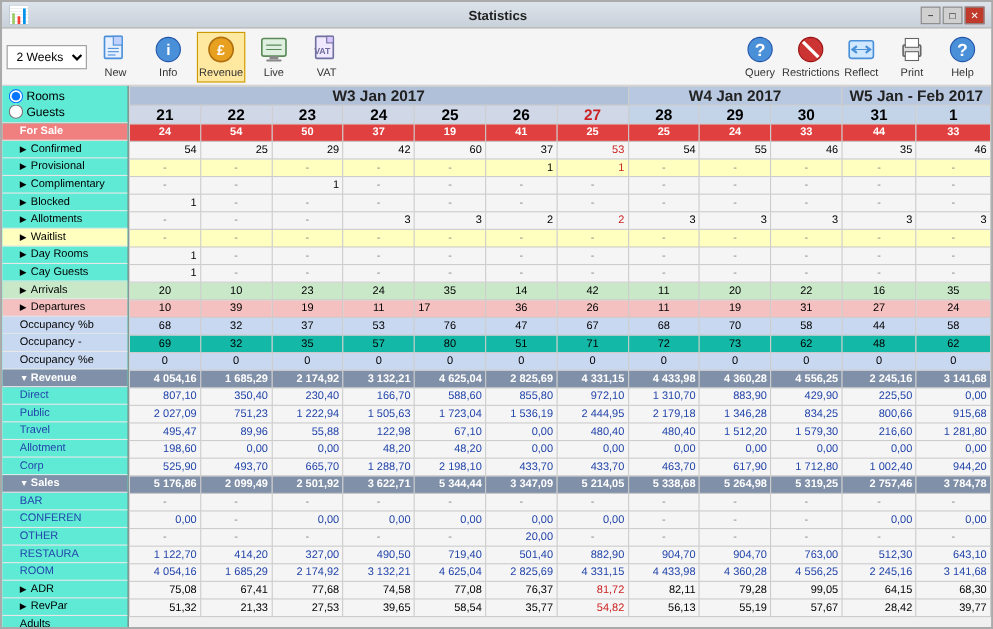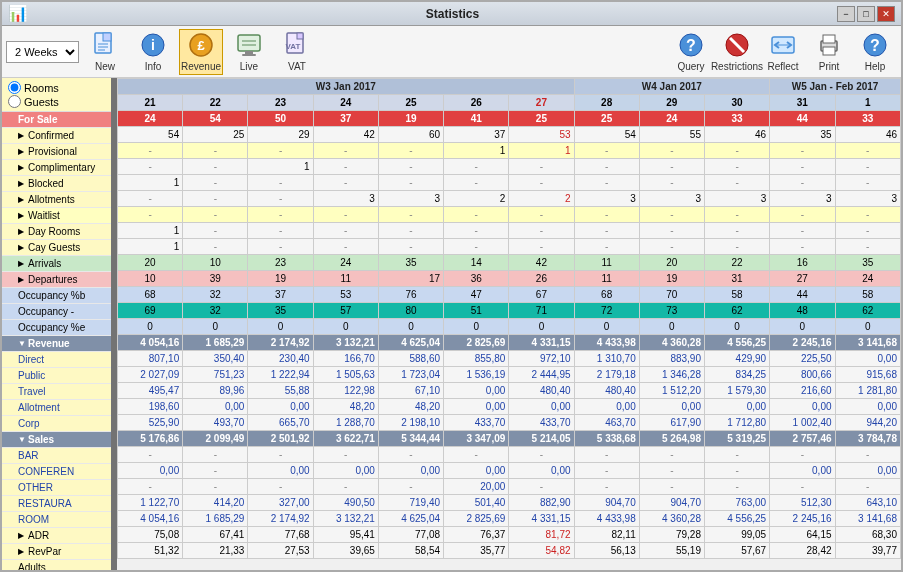--- a/index.html
+++ b/index.html
@@ -16,39 +16,39 @@
     .toolbar { background: #f5f5f5; border-bottom: 1px solid #ccc; display: flex; align-items: center; padding: 2px 4px; gap: 2px; height: 52px; }
     .toolbar-left { display: flex; align-items: center; gap: 4px; }
     .period-select { height: 22px; font-size: 11px; border: 1px solid #999; background: white; padding: 0 4px; }
     .tool-btn { display: flex; flex-direction: column; align-items: center; justify-content: center; width: 44px; height: 46px; border: 1px solid transparent; background: transparent; cursor: pointer; font-size: 10px; color: #333; gap: 2px; }
     .tool-btn.active { background: #ffe8a0; border: 1px solid #cc9900; }
     .tool-icon { width: 28px; height: 28px; display: flex; align-items: center; justify-content: center; }
     .toolbar-right { margin-left: auto; display: flex; align-items: center; gap: 2px; }
     
     .content { display: flex; flex: 1; overflow: hidden; }
     
-    .left-panel { width: 115px; min-width: 115px; background: #fef9c3; border-right: 6px solid #737373; display: flex; flex-direction: column; }
+    .left-panel { width: 115px; min-width: 115px; background: #5eead4; border-right: 1px solid #737373; display: flex; flex-direction: column; }
     
     .radio-group { padding: 3px 6px; display: flex; flex-direction: column; gap: 1px; border-bottom: 1px solid #ddd; }
     .radio-item { display: flex; align-items: center; gap: 3px; font-size: 11px; }
     
     .row-labels { flex: 1; overflow: hidden; }
     .row-label { height: 16px; display: flex; align-items: center; padding: 0 4px 0 16px; font-size: 10px; white-space: nowrap; border-bottom: 1px solid #e8e8e8; }
     .row-label.red-bg { background: #f08080; color: white; font-weight: bold; }
     .row-label.pink-bg { background: #f5c0c0; }
     .row-label.light-blue { background: #c8d8f0; }
     .row-label.light-green { background: #c8e8c8; }
     .row-label.yellow-bg { background: #ffffc0; }
     .row-label.dark-header { background: #8090a8; color: white; font-weight: bold; }
     .row-label.sub-item { padding-left: 16px; }
     
     .data-area { flex: 1; overflow-x: auto; overflow-y: hidden; }
     .data-table { border-collapse: collapse; table-layout: fixed; white-space: nowrap; }
     .data-table th, .data-table td { border: 1px solid #ccc; padding: 0 3px; height: 16px; font-size: 10px; text-align: right; }
-    .data-table th { background: #d0d8e8; text-align: center; font-weight: bold; font-size: 10px; }
+    .data-table th { background: #d0d8e8; text-align: center; font-weight: bold; font-size: 14px; }
     .data-table th.week-header { background: #b0c0d8; text-align: center; font-weight: bold; color: #222; }
     
     .cell-forsale { background: #e04040; color: white; font-weight: bold; text-align: center; }
     .cell-confirmed { background: #f5f5f5; }
     .cell-provisional { background: #ffffc0; }
     .cell-complimentary { background: #f5f5f5; }
     .cell-blocked { background: #f5f5f5; }
     .cell-allotments { background: #f5f5f5; }
     .cell-waitlist { background: #ffffc0; }
     .cell-dayrooms { background: #f5f5f5; }
@@ -431,21 +431,21 @@
               <td class="cell-arrivals" style="text-align: center;">20</td>
               <td class="cell-arrivals" style="text-align: center;">22</td>
               <td class="cell-arrivals" style="text-align: center;">16</td>
               <td class="cell-arrivals" style="text-align: center;">35</td>
             </tr>
             <tr>
               <td class="cell-departures" style="text-align: center;">10</td>
               <td class="cell-departures" style="text-align: center;">39</td>
               <td class="cell-departures" style="text-align: center;">19</td>
               <td class="cell-departures" style="text-align: center;">11</td>
-              <td class="cell-departures" style="text-align: right; margin-top: 21px;">17</td>
+              <td class="cell-departures" style="text-align: left; margin-top: 21px;">17</td>
               <td class="cell-departures" style="text-align: center;">36</td>
               <td class="cell-departures" style="text-align: center;">26</td>
               <td class="cell-departures" style="text-align: center;">11</td>
               <td class="cell-departures" style="text-align: center;">19</td>
               <td class="cell-departures" style="text-align: center;">31</td>
               <td class="cell-departures" style="text-align: center;">27</td>
               <td class="cell-departures" style="text-align: center;">24</td>
             </tr>
             <tr>
               <td class="cell-occ1" style="text-align: center;">68</td>
@@ -654,21 +654,21 @@
               <td class="cell-sub" style="color: rgb(34, 68, 170);">4 433,98</td>
               <td class="cell-sub" style="color: rgb(34, 68, 170);">4 360,28</td>
               <td class="cell-sub" style="color: rgb(34, 68, 170);">4 556,25</td>
               <td class="cell-sub" style="color: rgb(34, 68, 170);">2 245,16</td>
               <td class="cell-sub" style="color: rgb(34, 68, 170);">3 141,68</td>
             </tr>
             <tr>
               <td class="cell-adr">75,08</td>
               <td class="cell-adr">67,41</td>
               <td class="cell-adr">77,68</td>
-              <td class="cell-adr">95,41</td>
+              <td class="cell-adr">74,58</td>
               <td class="cell-adr">77,08</td>
               <td class="cell-adr">76,37</td>
               <td class="cell-adr" style="color: rgb(204, 34, 34);">81,72</td>
               <td class="cell-adr">82,11</td>
               <td class="cell-adr">79,28</td>
               <td class="cell-adr">99,05</td>
               <td class="cell-adr">64,15</td>
               <td class="cell-adr">68,30</td>
             </tr>
             <tr>

